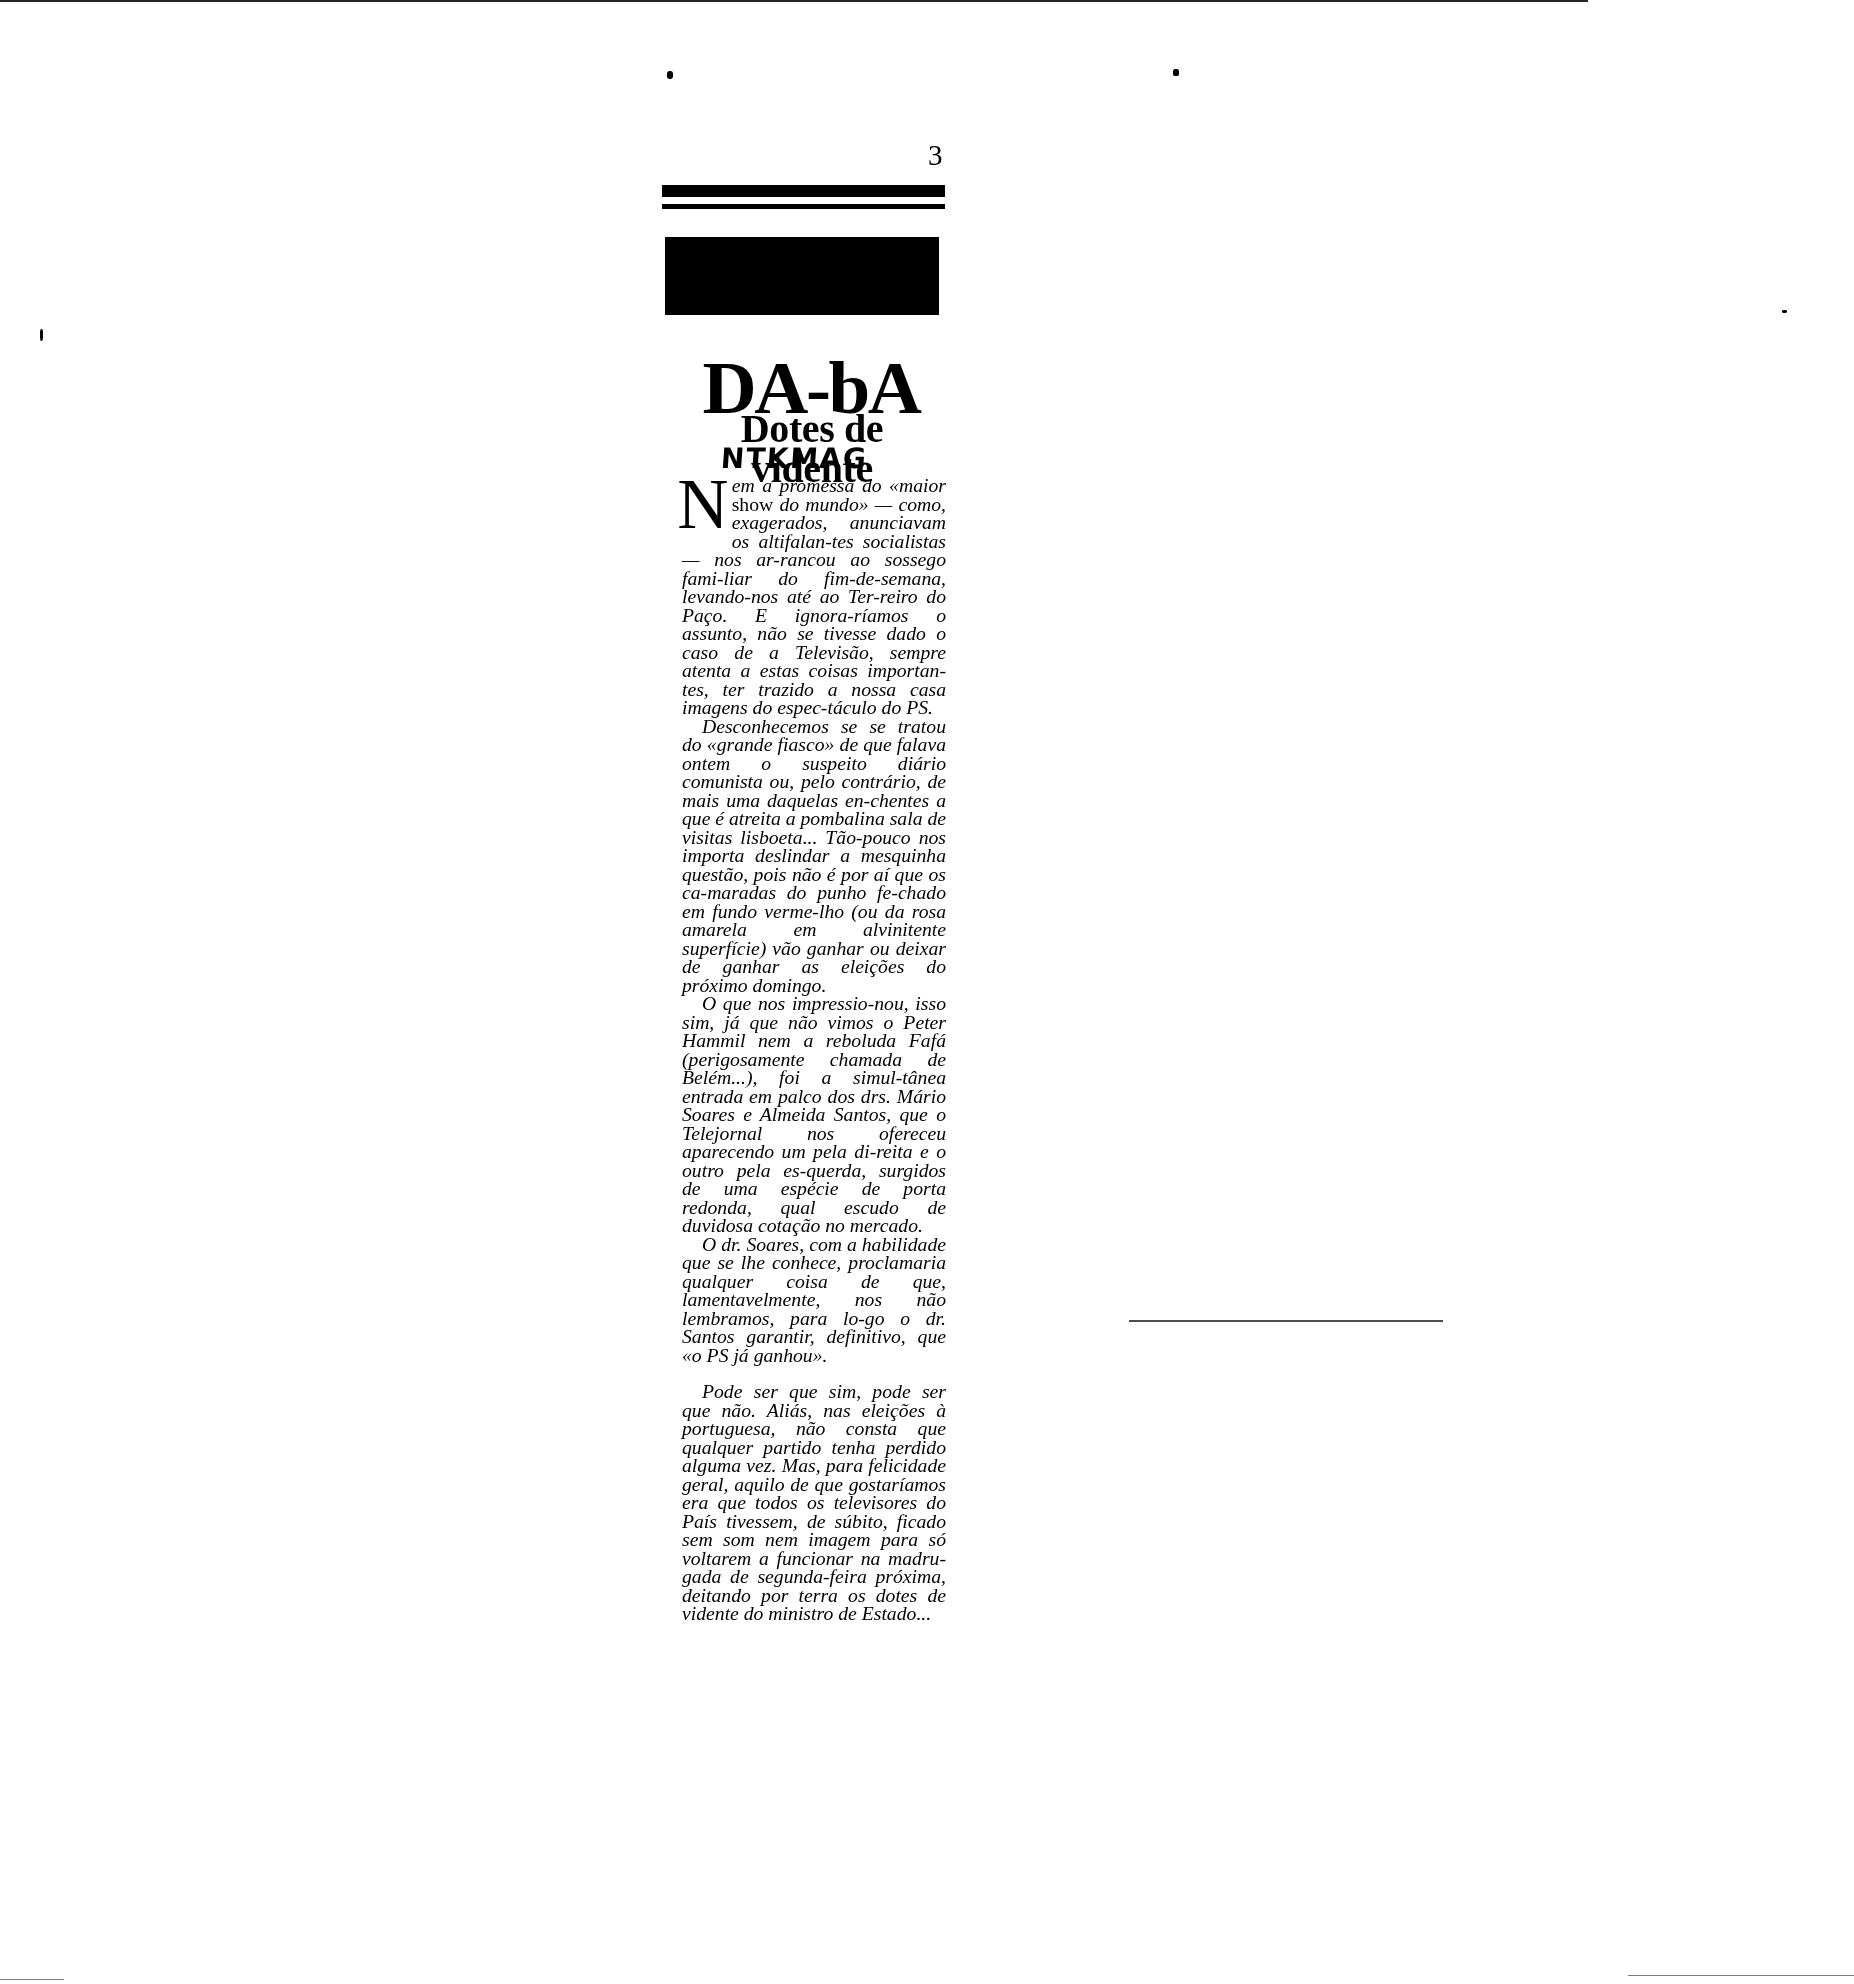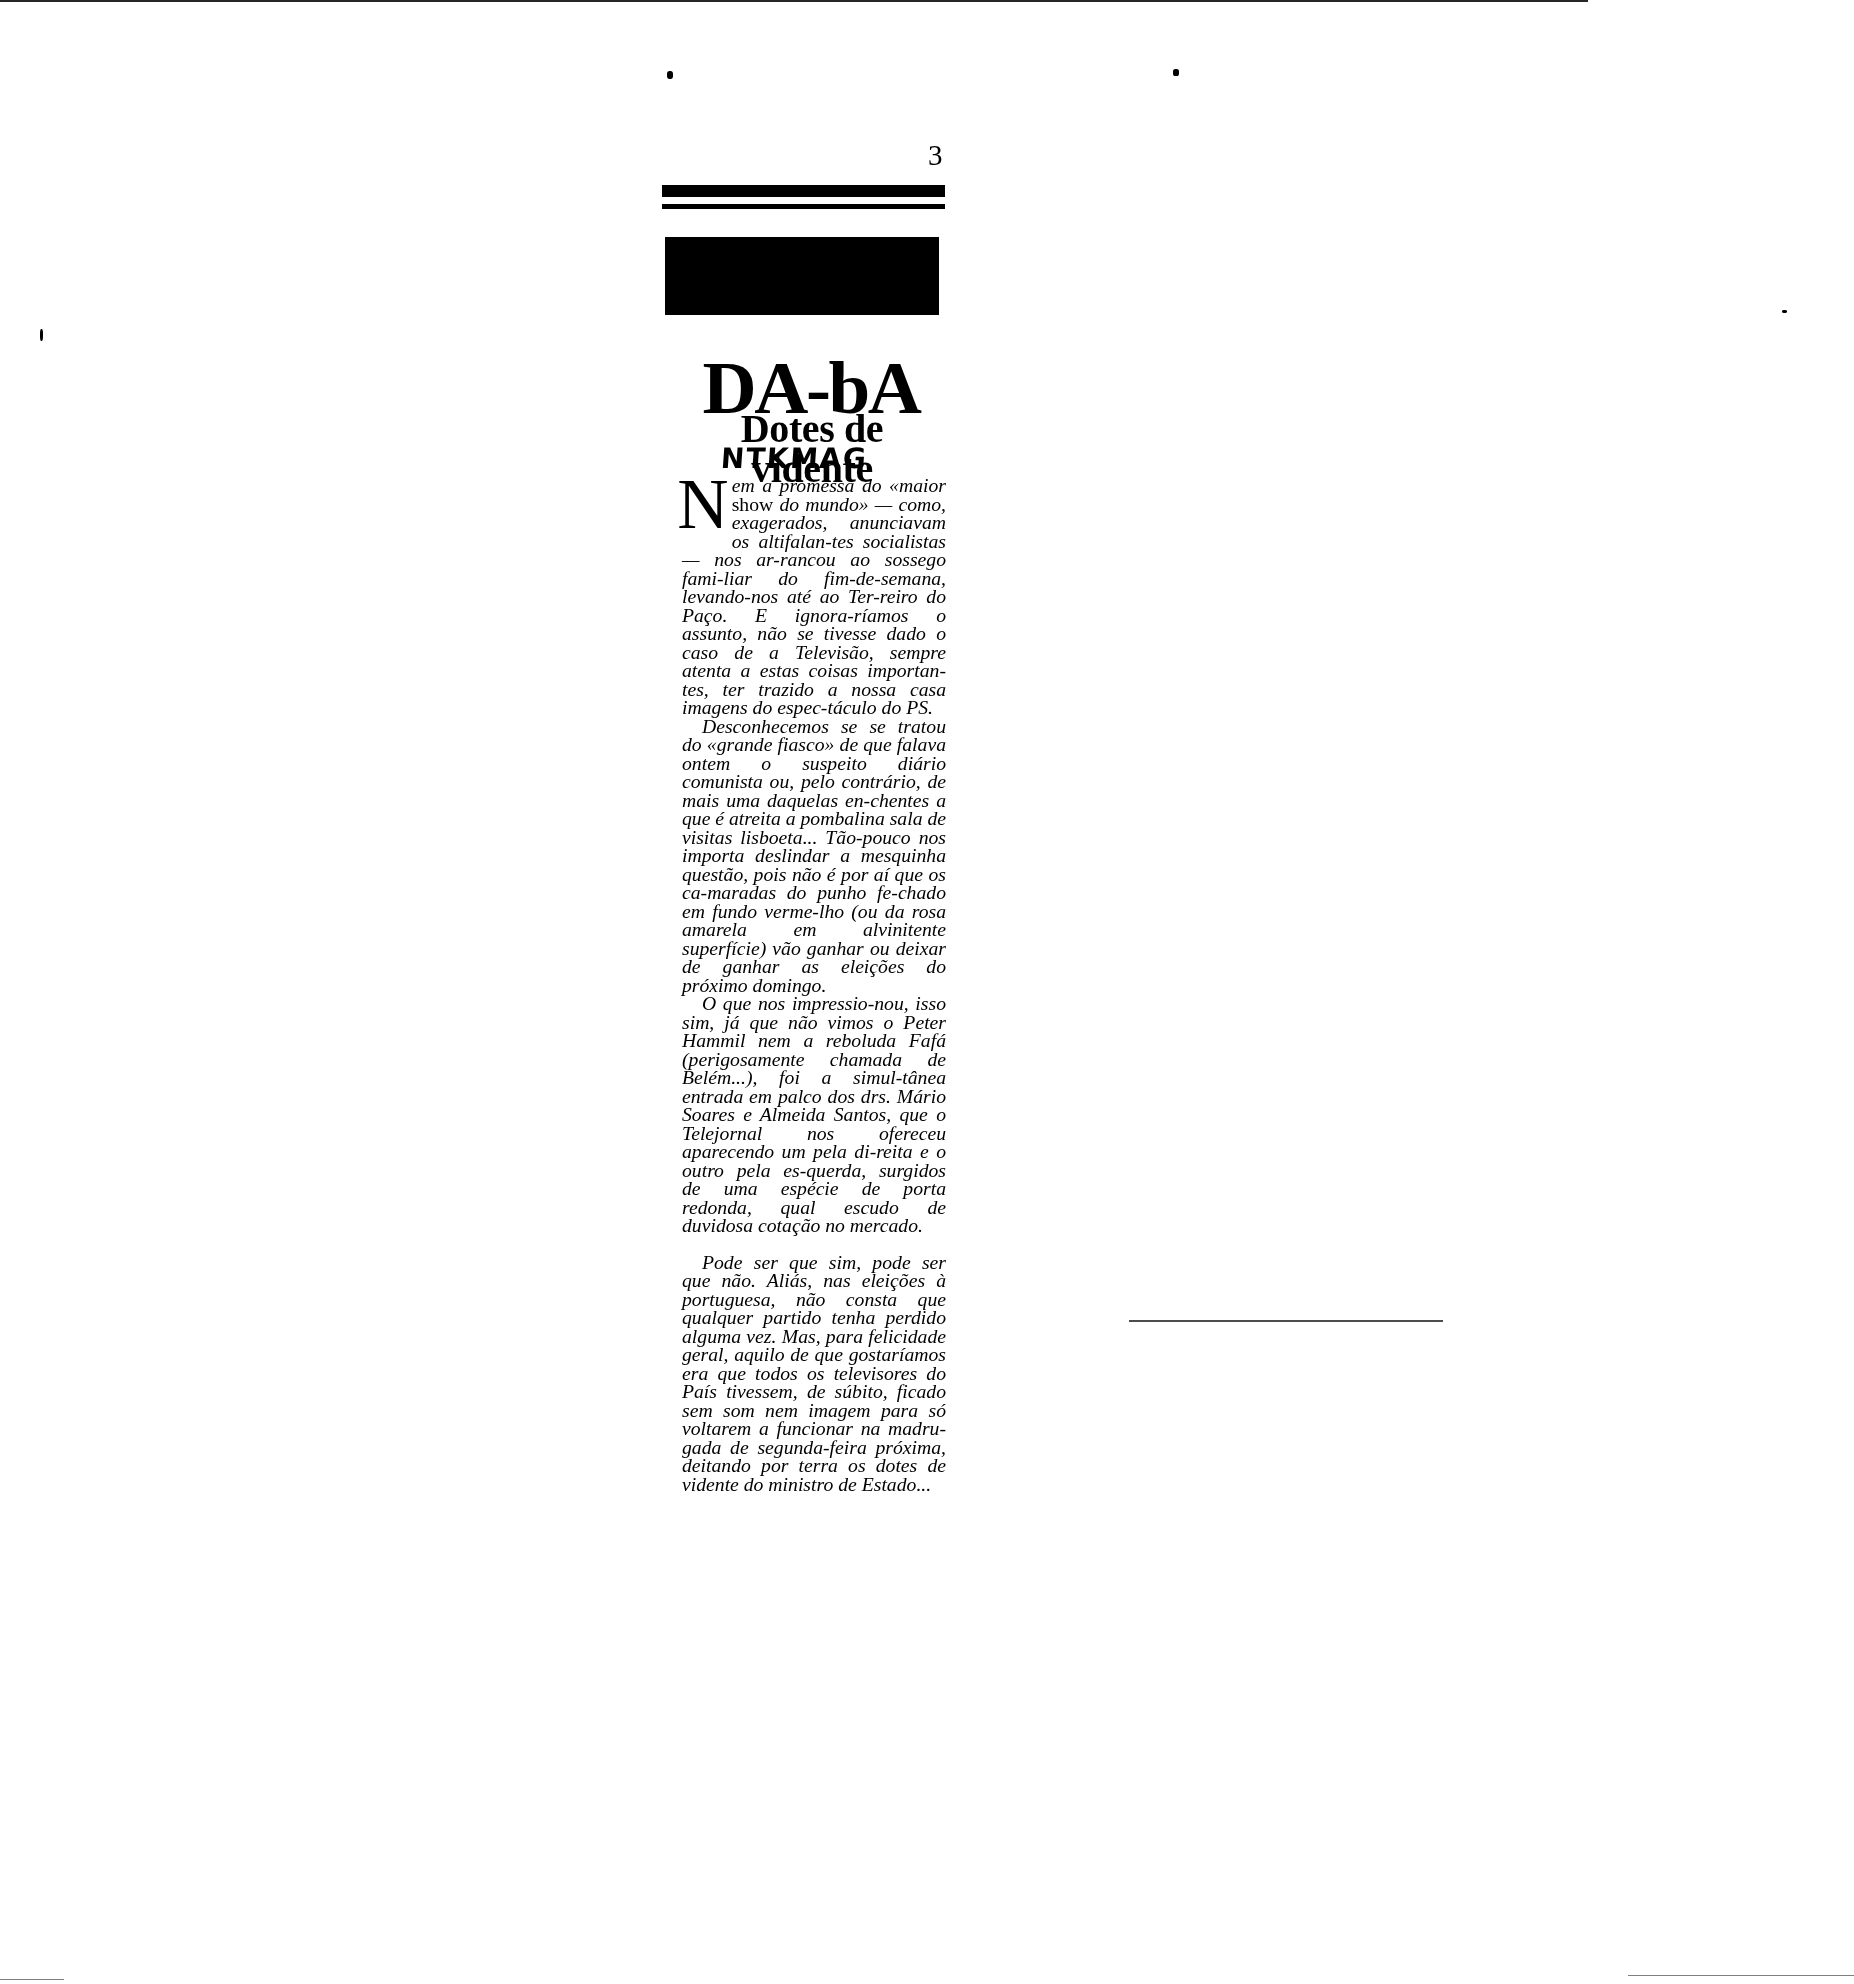--- a/index.html
+++ b/index.html
@@ -146,15 +146,16 @@
 <div class="headline">Dotes de vidente</div>
 
 <div class="handwritten-annotation">NTKMAG</div>
 
 <div class="article-body">
   <p class="first">
     <span class="dropcap">N</span><span>em a promessa do «maior </span><span class="upright">show</span><span> do mundo» — como, exagerados, anunciavam os altifalan-tes socialistas — nos ar-rancou ao sossego fami-liar do fim-de-semana, levando-nos até ao Ter-reiro do Paço. E ignora-ríamos o assunto, não se tivesse dado o caso de a Televisão, sempre atenta a estas coisas importan-tes, ter trazido a nossa casa imagens do espec-táculo do PS.</span>
   </p>
   <p>Desconhecemos se se tratou do «grande fiasco» de que falava ontem o suspeito diário comunista ou, pelo contrário, de mais uma daquelas en-chentes a que é atreita a pombalina sala de visitas lisboeta... Tão-pouco nos importa deslindar a mesquinha questão, pois não é por aí que os ca-maradas do punho fe-chado em fundo verme-lho (ou da rosa amarela em alvinitente superfície) vão ganhar ou deixar de ganhar as eleições do próximo domingo.</p>
   <p>O que nos impressio-nou, isso sim, já que não vimos o Peter Hammil nem a reboluda Fafá (perigosamente chamada de Belém...), foi a simul-tânea entrada em palco dos drs. Mário Soares e Almeida Santos, que o Telejornal nos ofereceu aparecendo um pela di-reita e o outro pela es-querda, surgidos de uma espécie de porta redonda, qual escudo de duvidosa cotação no mercado.</p>
+  <p>O dr. Soares, com a habilidade que se lhe conhece, proclamaria qualquer coisa de que, lamentavelmente, nos não lembramos, para lo-go o dr. Santos garantir, definitivo, que «o PS já ganhou».</p>
   <p class="gap">Pode ser que sim, pode ser que não. Aliás, nas eleições à portuguesa, não consta que qualquer partido tenha perdido alguma vez. Mas, para felicidade geral, aquilo de que gostaríamos era que todos os televisores do País tivessem, de súbito, ficado sem som nem imagem para só voltarem a funcionar na madru-gada de segunda-feira próxima, deitando por terra os dotes de vidente do ministro de Estado...</p>
 </div>
 
 
 </body></html>

